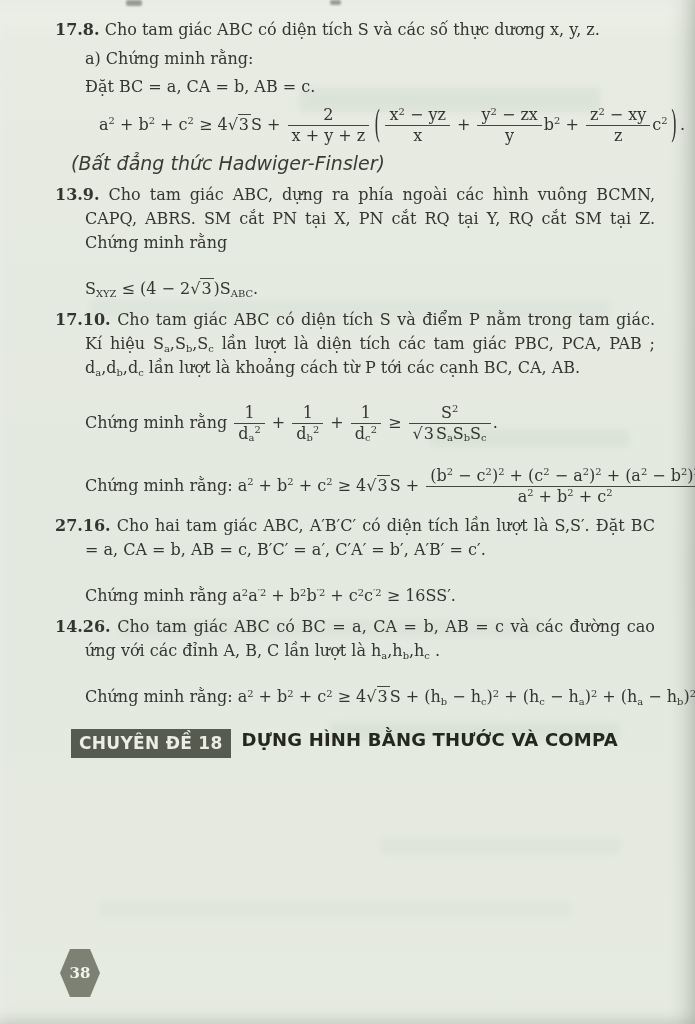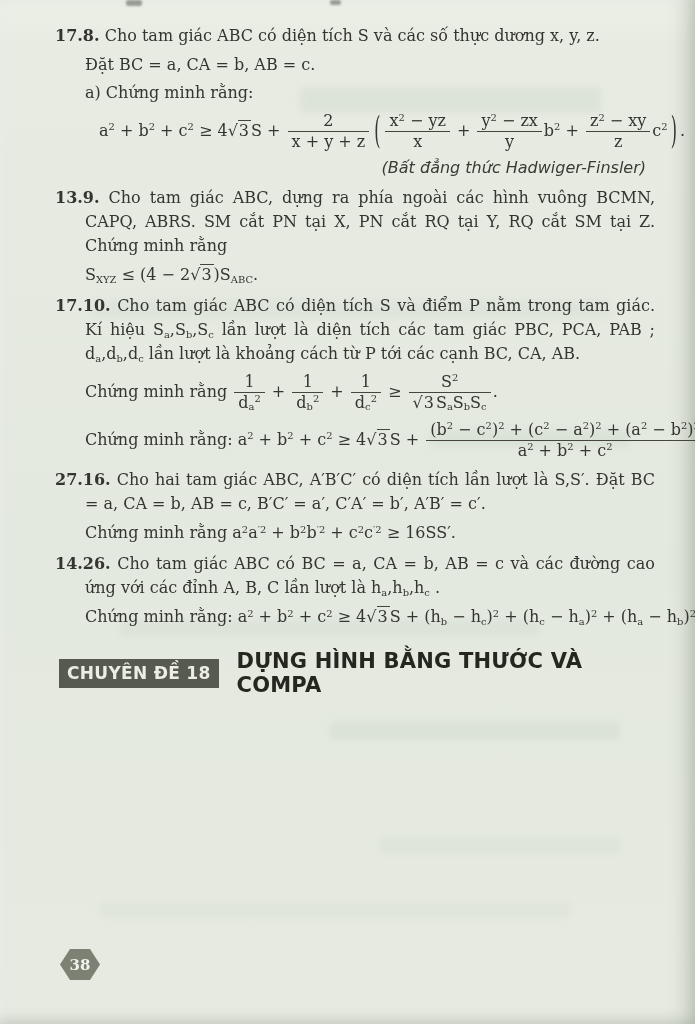--- a/index.html
+++ b/index.html
@@ -6,49 +6,49 @@
   .page{
     position:relative;width:695px;height:1024px;overflow:hidden;
     background:linear-gradient(180deg,#edf0e7 0%,#e7ebe2 4%,#e4e9df 55%,#e6eae1 100%);
     box-shadow:inset -16px 0 20px -10px rgba(90,98,84,.32),
                inset 5px 0 12px -6px rgba(255,255,255,.55),
                inset 0 -10px 16px -9px rgba(90,98,84,.25),
                inset 0 6px 10px -6px rgba(255,255,255,.4);
     font-family:"DejaVu Serif","Liberation Serif",serif;
     color:#35352f;
   }
-  .content{position:absolute;left:55px;top:24px;width:600px;}
+  .content{position:absolute;left:55px;top:18px;width:600px;}
   .para{margin:0 0 5px;padding-left:30px;text-indent:-30px;text-align:justify;
         font-size:16px;line-height:1.5;}
   .pnum{font-weight:bold;}
   .sub-line{margin:2px 0 4px;padding-left:30px;font-size:16px;line-height:1.5;}
   .formula{margin:7px 0 7px 44px;font-size:16px;white-space:nowrap;line-height:1.25;}
-  .cm-line{margin:7px 0 9px;padding-left:30px;font-size:16px;white-space:nowrap;line-height:1.25;}
-  .note{text-align:right;font-family:"DejaVu Sans","Liberation Sans",sans-serif;
-        font-style:italic;font-size:16px;margin:1px 9px 9px;color:#3b3b34;}
+  .cm-line{margin:24px 0 9px;padding-left:30px;font-size:16px;white-space:nowrap;line-height:1.25;}
+  .note{font-family:"DejaVu Sans","Liberation Sans",sans-serif;
+        font-style:italic;font-size:19px;margin:1px 16px 9px;color:#3b3b34;}
   .prob-block{margin-bottom:6px;}
   sup{font-size:62%;vertical-align:baseline;position:relative;top:-0.55em;}
   sub{font-size:62%;vertical-align:baseline;position:relative;top:0.28em;}
   .fr{display:inline-block;vertical-align:middle;text-align:center;line-height:1.12;margin:0 2px;}
   .fr .nu{display:block;padding:0 4px 1px;border-bottom:1px solid #45453e;}
   .fr .de{display:block;padding:1px 4px 0;}
   .sq{white-space:nowrap;}
   .sq .rad{border-top:1.3px solid #45453e;padding:0 2px 0 1px;}
   .bg{display:inline-block;transform:scaleY(2.3);transform-origin:center;
       vertical-align:middle;margin:0 3px;font-weight:300;}
   .arc{display:inline-block;position:relative;}
   .arc::before{content:"";position:absolute;left:-1px;right:-1px;top:-3px;height:7px;
       border:1px solid transparent;border-top:1.4px solid #35352f;
       border-radius:50% 50% 0 0 / 100% 100% 0 0;}
-  .chapter-head{display:flex;align-items:center;gap:18px;margin:22px 4px 14px;
+  .chapter-head{display:flex;align-items:flex-start;gap:11px;margin:22px 16px 14px;
       font-family:"DejaVu Sans","Liberation Sans",sans-serif;}
   .badge{background:#575b4f;color:#ecede5;font-weight:bold;font-size:17px;
       padding:4px 8px 5px;letter-spacing:.3px;flex:0 0 auto;}
-  .chapter-title{font-weight:bold;font-size:21px;color:#25271f;letter-spacing:.2px;}
-  .hex{position:absolute;left:60px;top:949px;width:40px;height:31px;background:#7c8173;
+  .chapter-title{font-weight:bold;font-size:18px;color:#25271f;letter-spacing:.2px;}
+  .hex{position:absolute;left:60px;top:949px;width:40px;height:48px;background:#7c8173;
       clip-path:polygon(25% 0,75% 0,100% 50%,75% 100%,25% 100%,0 50%);
       display:flex;align-items:center;justify-content:center;
       color:#f2f3ec;font-size:15px;font-weight:bold;}
   .ghost{position:absolute;background:#86a28c;opacity:.10;filter:blur(3px);
       border-radius:3px;pointer-events:none;}
   .smudge{position:absolute;background:#565b51;opacity:.55;filter:blur(1px);
       border-radius:2px;pointer-events:none;}
 </style>
 </head>
 <body>
@@ -62,22 +62,22 @@
   <div class="ghost" style="left:430px;top:430px;width:200px;height:17px;"></div>
   <div class="ghost" style="left:120px;top:620px;width:420px;height:17px;opacity:.08;"></div>
   <div class="ghost" style="left:330px;top:722px;width:290px;height:18px;"></div>
   <div class="ghost" style="left:380px;top:838px;width:240px;height:16px;opacity:.07;"></div>
   <div class="ghost" style="left:100px;top:902px;width:470px;height:15px;opacity:.06;"></div>
 
   <div class="content">
 
     <section class="prob-block">
       <p class="para"><span class="pnum">17.8.</span> <span>Cho tam giác ABC có diện tích S và các số thực dương x, y, z.</span></p>
+      <p class="sub-line">a) Chứng minh rằng:</p>
       <p class="sub-line">Đặt BC = a, CA = b, AB = c.</p>
-      <p class="sub-line">a) Chứng minh rằng:</p>
       <p class="formula">a<sup>2</sup> + b<sup>2</sup> + c<sup>2</sup> ≥ 4<span class="sq">√<span class="rad">3</span></span>S + <span class="fr"><span class="nu">2</span><span class="de">x + y + z</span></span><span class="bg">(</span><span class="fr"><span class="nu">x<sup>2</sup> − yz</span><span class="de">x</span></span> + <span class="fr"><span class="nu">y<sup>2</sup> − zx</span><span class="de">y</span></span>b<sup>2</sup> + <span class="fr"><span class="nu">z<sup>2</sup> − xy</span><span class="de">z</span></span>c<sup>2</sup><span class="bg">)</span>.</p>
       <p class="note">(Bất đẳng thức Hadwiger-Finsler)</p>
     </section>
 
     <section class="prob-block">
       <p class="para"><span class="pnum">13.9.</span> <span>Cho tam giác ABC, dựng ra phía ngoài các hình vuông BCMN, CAPQ, ABRS. SM cắt PN tại X, PN cắt RQ tại Y, RQ cắt SM tại Z. Chứng minh rằng</span></p>
       <p class="cm-line">S<sub>XYZ</sub> ≤ (4 − 2<span class="sq">√<span class="rad">3</span></span>)S<sub>ABC</sub>.</p>
     </section>
 
     <section class="prob-block">

